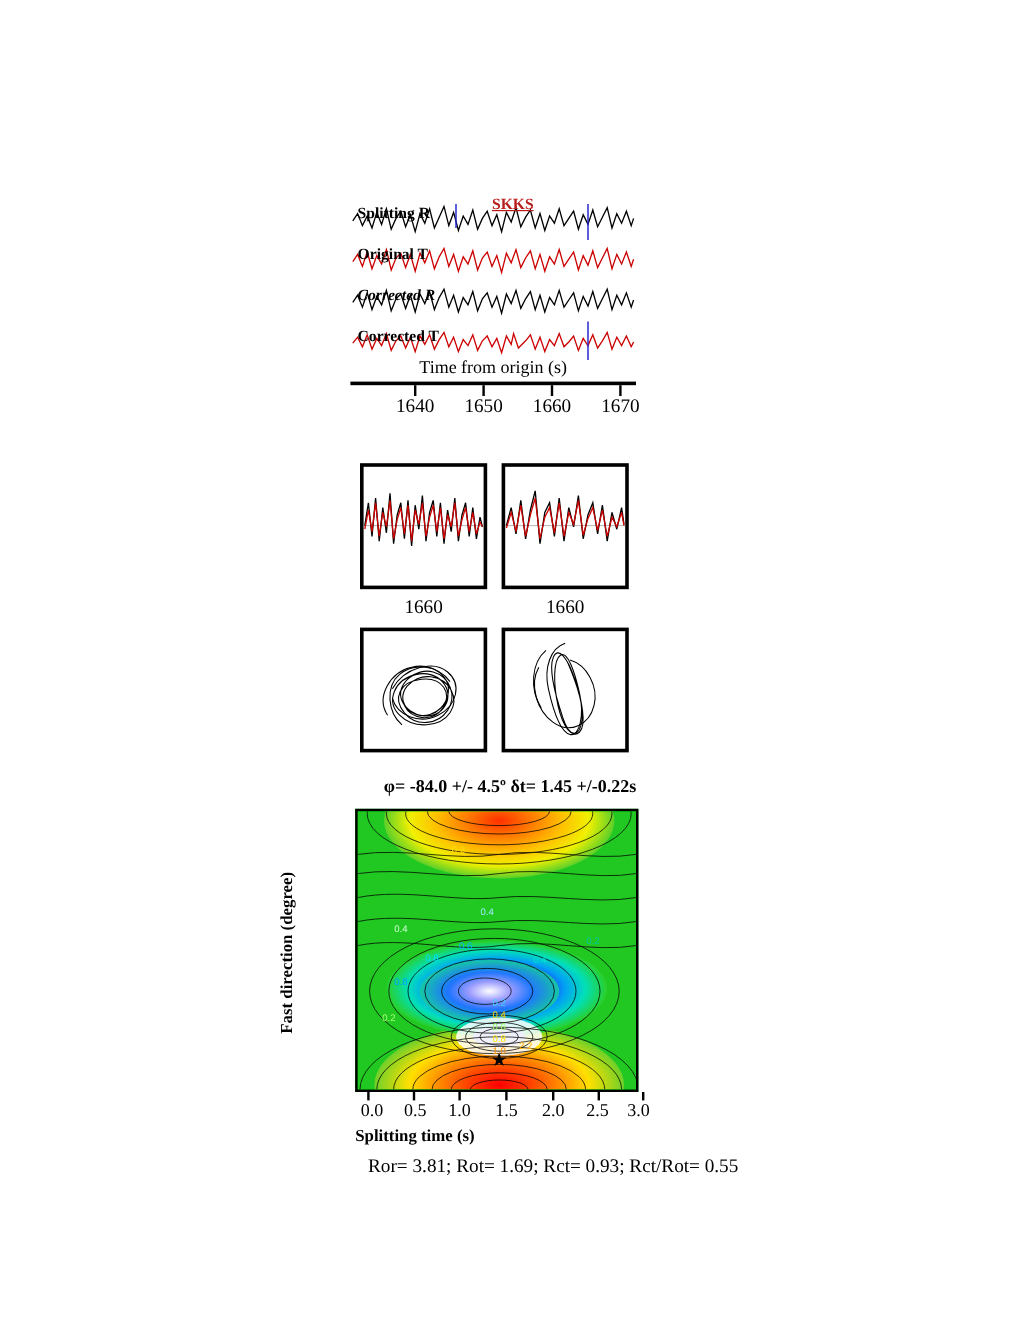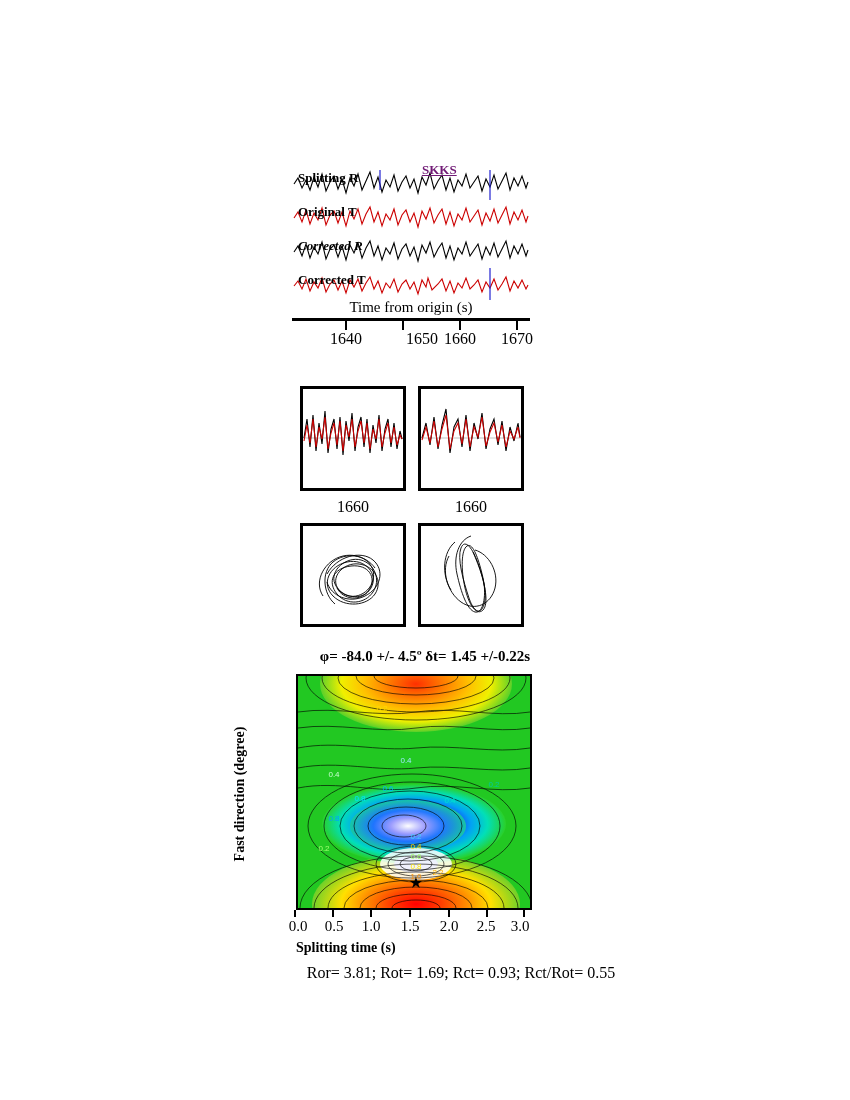--- a/index.html
+++ b/index.html
@@ -46,23 +46,23 @@
     position: absolute;
     left: 6px;
     font-weight: bold;
     font-size: 13px;
     font-family: "Liberation Serif", serif;
     white-space: nowrap;
     z-index: 5;
   }
   .skks-label {
     position: absolute;
-    left: 130px;
+    left: 118px;
     top: -6px;
-    color: #701a75;
+    color: #b91c1c;
     font-size: 13px;
     font-weight: bold;
     font-family: "Liberation Serif", serif;
     z-index: 6;
     text-decoration: underline;
   }
   .wave-svg { position: absolute; left: 0; top: 0; }
 
   .axis-line {
     position: absolute;
@@ -177,21 +177,21 @@
   }
   .ytick-mark {
     position: absolute;
     left: 0;
     width: 7px;
     height: 2px;
     background: #000;
   }
   .xtick-row {
     position: absolute;
-    left: 292px;
+    left: 304px;
     top: 910px;
     width: 236px;
     height: 34px;
     text-align: right;
   }
   .xtick-mark {
     position: absolute;
     top: 0;
     width: 2px;
     height: 7px;
@@ -263,21 +263,21 @@
 
   <div class="axis-title">Time from origin (s)</div>
   <div class="axis-line"></div>
 
   <div class="tick" style="left:345px;"></div>
   <div class="tick" style="left:402px;"></div>
   <div class="tick" style="left:459px;"></div>
   <div class="tick" style="left:516px;"></div>
 
   <div class="tick-label" style="left:346px;">1640</div>
-  <div class="tick-label" style="left:403px;margin-left:19px;">1650</div>
+  <div class="tick-label" style="left:403px;">1650</div>
   <div class="tick-label" style="left:460px;">1660</div>
   <div class="tick-label" style="left:517px;">1670</div>
 
   <div class="box wf-box left">
     <svg width="100" height="99" viewBox="0 0 100 99">
       <line x1="0" y1="49" x2="100" y2="49" stroke="#999" stroke-width="0.6"></line>
       <polyline fill="none" stroke="#000" stroke-width="1.1" points="1,49 4,30 7,58 10,26 13,62 16,34 19,55 22,22 25,64 28,40 31,30 34,60 37,28 40,66 43,32 46,52 49,24 52,62 55,38 58,28 61,58 64,30 67,64 70,36 73,54 76,26 79,62 82,40 85,30 88,58 91,34 94,60 97,42 99,50"></polyline>
       <polyline fill="none" stroke="#cc0000" stroke-width="1.1" points="1,52 4,36 7,54 10,30 13,58 16,38 19,50 22,28 25,60 28,44 31,34 34,56 37,32 40,62 43,36 46,48 49,30 52,58 55,42 58,32 61,54 64,34 67,60 70,40 73,50 76,30 79,58 82,44 85,34 88,54 91,38 94,56 97,46 99,50"></polyline>
     </svg>
   </div>

